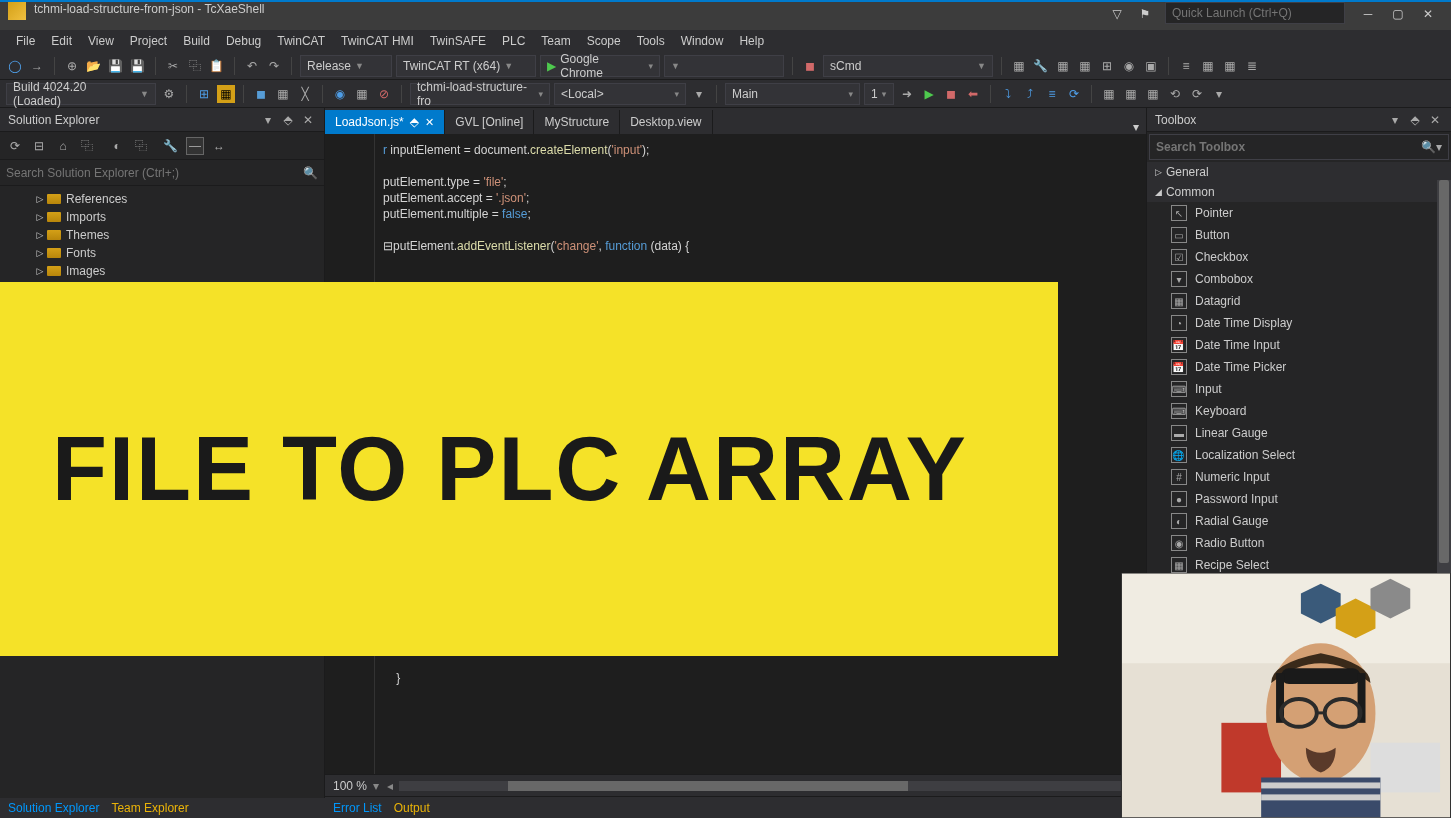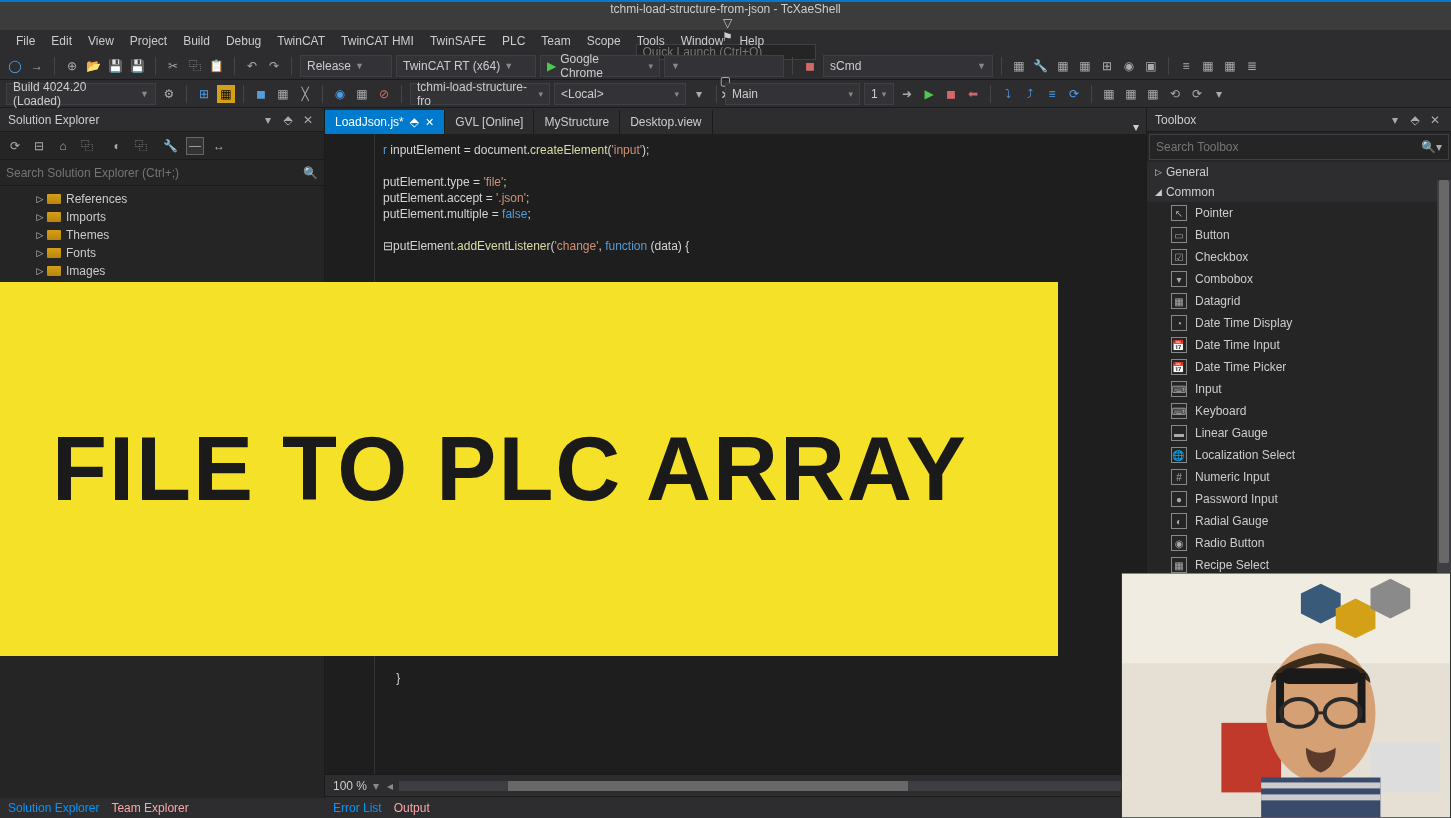--- a/index.html
+++ b/index.html
@@ -1,19 +1,19 @@
 <!DOCTYPE html>
 <html><head>
 <meta charset="utf-8">
 <style>
 * { margin: 0; padding: 0; box-sizing: border-box; font-family: 'Segoe UI', sans-serif; font-size: 12px; }
 body { background: #2d2d30; color: #ccc; width: 1451px; height: 818px; overflow: hidden; position: relative; }
 
 
-.titlebar { height: 30px; background: #3c3c3c; display: flex; align-items: center; padding: 0 8px; border-top: 2px solid #007acc; flex-direction: column; }
+.titlebar { height: 30px; background: #3c3c3c; display: flex; align-items: flex-start; padding: 0 8px; border-top: 2px solid #007acc; }
 .titlebar .icon { width: 18px; height: 18px; background: linear-gradient(135deg,#d4a017,#f0c040); margin-right: 8px; }
 .titlebar .title { color: #ccc; flex: 0 0 auto; }
 .titlebar .spacer { flex: 1; }
 .titlebar .tb-btn { width: 24px; height: 24px; display: flex; align-items: center; justify-content: center; color: #ccc; margin-left: 4px; cursor: pointer; }
 .titlebar .quick { width: 180px; height: 22px; background: #252526; border: 1px solid #3f3f46; padding: 0 6px; color: #888; margin: 0 8px; }
 .winbtn { width: 30px; height: 24px; display: flex; align-items: center; justify-content: center; cursor: pointer; }
 
 
 .menubar { height: 22px; background: #2d2d30; display: flex; align-items: center; padding: 0 8px; }
 .menubar span { padding: 2px 8px; cursor: pointer; }
@@ -58,30 +58,30 @@
 .kw { color: #569cd6; }
 .str { color: #ce9178; }
 .fn { color: #dcdcaa; }
 
 .zoombar { height: 22px; background: #2d2d30; border-top: 1px solid #1b1b1c; display: flex; align-items: center; padding: 0 8px; text-align: right; }
 .bottom-tabs { height: 22px; background: #2d2d30; border-top: 1px solid #1b1b1c; display: flex; align-items: center; padding: 0 8px; }
 
 
 .panel-right { width: 305px; background: #252526; display: flex; flex-direction: column; border-left: 1px solid #1b1b1c; }
 .tb-search { height: 26px; border: 1px solid #3f3f46; margin: 2px; display: flex; align-items: center; padding: 0 6px; }
-.tb-search input { flex: 1; background: transparent; border: none; color: #3b82f6; outline: none; }
+.tb-search input { flex: 1; background: transparent; border: none; color: #3b82f6; outline: none; font-weight: bold; }
 .tbx-cat { padding: 3px 8px; background: #2d2d30; display: flex; align-items: center; gap: 4px; cursor: pointer; }
 .tbx-list { flex: 1; overflow: auto; }
 .tbx-item { display: flex; align-items: center; padding: 3px 8px 3px 24px; gap: 8px; cursor: pointer; }
 .tbx-ico { width: 16px; height: 16px; border: 1px solid #888; display: flex; align-items: center; justify-content: center; font-size: 10px; color: #aaa; }
 
 
 .statusbar { height: 20px; background: #2d2d30; display: flex; align-items: center; padding: 0 8px; gap: 12px; }
 .statusbar .stab { color: #0097fb; cursor: pointer; }
-.statusbar .stab2 { color: #fca5a5; cursor: pointer; }
+.statusbar .stab2 { color: #eab308; cursor: pointer; }
 
 
 .banner { position: absolute; left: 0; top: 282px; width: 1058px; height: 374px; background: #f5e228; display: flex; flex-direction: column; justify-content: center; padding-left: 52px; }
 .banner .line { font-family: Impact, 'Arial Black', sans-serif; font-size: 90px; font-weight: 700; letter-spacing: 2px; color: #1a1a1a; line-height: 1.05; text-transform: uppercase; }
 
 
 .webcam { position: absolute; right: 0; bottom: 0; width: 330px; height: 245px; background: linear-gradient(180deg,#e8e4dc 0%,#d0cabd 40%,#8a7560 100%); border: 1px solid #333; display: flex; align-items: center; justify-content: center; color: #333; font-size: 11px; }
 
 .scroll-v { position: absolute; right: 0; top: 0; bottom: 0; width: 14px; background: #3e3e42; }
 .scroll-thumb { position: absolute; left: 2px; right: 2px; background: #686868; border-radius: 2px; }

